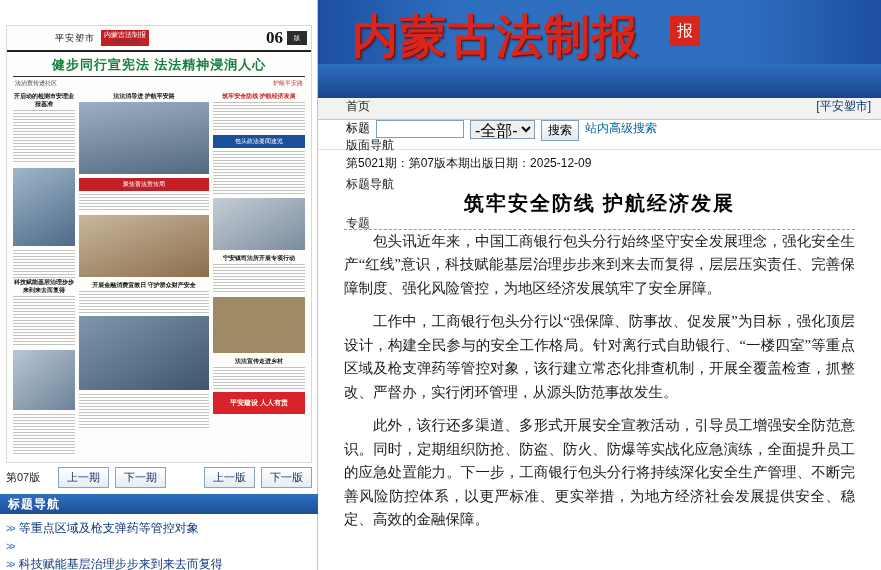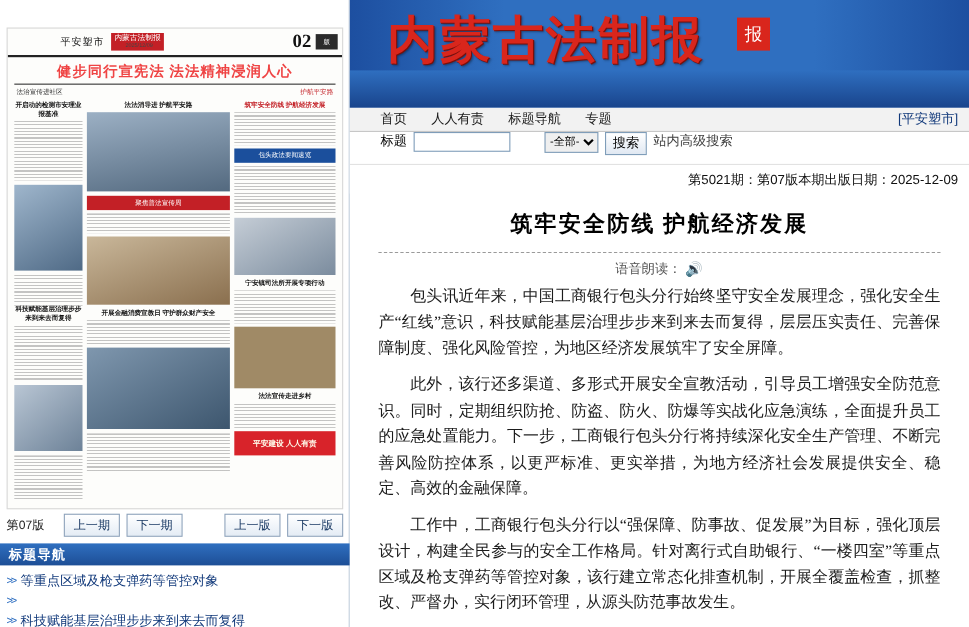--- a/index.html
+++ b/index.html
@@ -60,21 +60,21 @@
     margin-left: 4px; width: 20px; height: 14px;
     background: #2b2b2b; color:#fff; font-size:6px;
     display:flex;align-items:center;justify-content:center;
   }
   .tb-headline {
     position: absolute; left: 8px; top: 30px; right: 8px;
     text-align: center;
     font-family: "Liberation Serif", serif;
     font-weight: bold;
     font-size: 13px;
-    color: #ef4444;
+    color: #15803d;
     letter-spacing: 1px;
   }
   .tb-rule {
     position: absolute; left: 6px; right: 6px; top: 50px;
     border-top: 1px solid #333;
   }
   .tb-sub {
     position: absolute; top: 53px; left: 8px; right: 8px;
     display: flex; justify-content: space-between;
     font-size: 6px; color: #333;
@@ -199,26 +199,27 @@
     background: #d9261c;
     color: #fff;
     font-size: 16px;
     display: flex; align-items: center; justify-content: center;
     z-index: 2;
   }
   #menubar {
     height: 22px;
     background: #f2f2f2;
     border-bottom: 1px solid #c7c7c7;
-    display: flex; align-items: center;
+    display: flex; 
     font-size: 12px;
     padding-left: 28px;
     gap: 22px;
     color: #1a1a1a;
     position: relative;
+    flex-direction: column;
   }
   #menubar .mi { cursor: pointer; }
   #menubar .old-link {
     position: absolute; right: 10px;
     color: #10387a;
     cursor: pointer;
   }
   #searchbar {
     height: 30px;
     display: flex; align-items: flex-start;
@@ -228,39 +229,38 @@
     background: #ffffff;
     border-bottom: 1px solid #e2e2e2;
   }
   #searchbar input.txt {
     width: 88px; height: 18px;
     border: 1px solid #7f9db9;
     font-size: 12px;
     padding: 0 2px;
   }
   #searchbar select {
-    height: 19px; font-size: 10px;
+    height: 19px; font-size: 16px;
     border: 1px solid #7f9db9;
-    margin-left: 25px;
   }
   .search-btn {
     border: 1px solid #7f9db9;
     background: linear-gradient(#ffffff,#e0e8f2);
     font-size: 12px;
     padding: 1px 6px;
     cursor: pointer;
   }
-  .adv-link { color: #404040; cursor: pointer; }
+  .adv-link { color: #0369a1; cursor: pointer; }
 
   #issue-row {
     height: 26px;
     display: flex; align-items: center;
     font-size: 12px; color: #111;
     padding: 0 10px 0 28px;
-    justify-content: flex-end;
+    justify-content: flex-start;
     background: #ffffff;
   }
   #article {
     padding: 6px 26px 0 26px;
   }
   #article-title {
     text-align: center;
     font-family: "Liberation Serif", serif;
     font-weight: bold;
     font-size: 20px;
@@ -297,21 +297,21 @@
   <div id="left-panel">
 
     <div id="paper-thumb">
 
       <div class="tb-masthead">
         <div class="tb-mast-left">平安塑市</div>
         <div class="tb-mast-red">
           <span>内蒙古法制报</span>
           <div class="tb-mast-date">2025/12/09</div>
         </div>
-        <div class="tb-mast-num">02</div>
+        <div class="tb-mast-num">06</div>
         <div class="tb-mast-badge">版</div>
       </div>
 
       <div class="tb-headline">健步同行宣宪法 法法精神浸润人心</div>
       <div class="tb-rule"></div>
       <div class="tb-sub">
         <span>法治宣传进社区</span>
         <span class="red">护航平安路</span>
       </div>
 
@@ -390,21 +390,21 @@
 
   <div id="right-panel">
 
     <div id="banner">
       <div id="masthead-logo">内蒙古法制报</div>
       <div id="masthead-seal">报</div>
     </div>
 
     <div id="menubar">
       <span class="mi">首页</span>
-      <span class="mi">人人有责</span>
+      <span class="mi">版面导航</span>
       <span class="mi">标题导航</span>
       <span class="mi">专题</span>
       <span class="old-link">[平安塑市]</span>
     </div>
 
     <div id="searchbar">
       <span>标题</span>
       <input class="txt" type="text" value="" style="">
       <select>
         <option selected="">-全部-</option>
@@ -414,26 +414,22 @@
     </div>
 
     <div id="issue-row">
       <span>第5021期：第07版</span>
       <span>本期出版日期：2025-12-09</span>
     </div>
 
     <div id="article">
       <div id="article-title">筑牢安全防线  护航经济发展</div>
       <div id="dashrule"></div>
-      <div id="tts-row">
-        <span>语音朗读：</span>
-        <span class="spk">🔊</span>
-      </div>
       <div id="body-text">
         <p>包头讯近年来，中国工商银行包头分行始终坚守安全发展理念，强化安全生产“红线”意识，科技赋能基层治理步步来到来去而复得，层层压实责任、完善保障制度、强化风险管控，为地区经济发展筑牢了安全屏障。</p>
+        <p>工作中，工商银行包头分行以“强保障、防事故、促发展”为目标，强化顶层设计，构建全民参与的安全工作格局。针对离行式自助银行、“一楼四室”等重点区域及枪支弹药等管控对象，该行建立常态化排查机制，开展全覆盖检查，抓整改、严督办，实行闭环管理，从源头防范事故发生。</p>
         <p>此外，该行还多渠道、多形式开展安全宣教活动，引导员工增强安全防范意识。同时，定期组织防抢、防盗、防火、防爆等实战化应急演练，全面提升员工的应急处置能力。下一步，工商银行包头分行将持续深化安全生产管理、不断完善风险防控体系，以更严标准、更实举措，为地方经济社会发展提供安全、稳定、高效的金融保障。</p>
-        <p>工作中，工商银行包头分行以“强保障、防事故、促发展”为目标，强化顶层设计，构建全民参与的安全工作格局。针对离行式自助银行、“一楼四室”等重点区域及枪支弹药等管控对象，该行建立常态化排查机制，开展全覆盖检查，抓整改、严督办，实行闭环管理，从源头防范事故发生。</p>
 
       </div>
     </div>
 
   </div>
 </div>
 
 </body></html>

